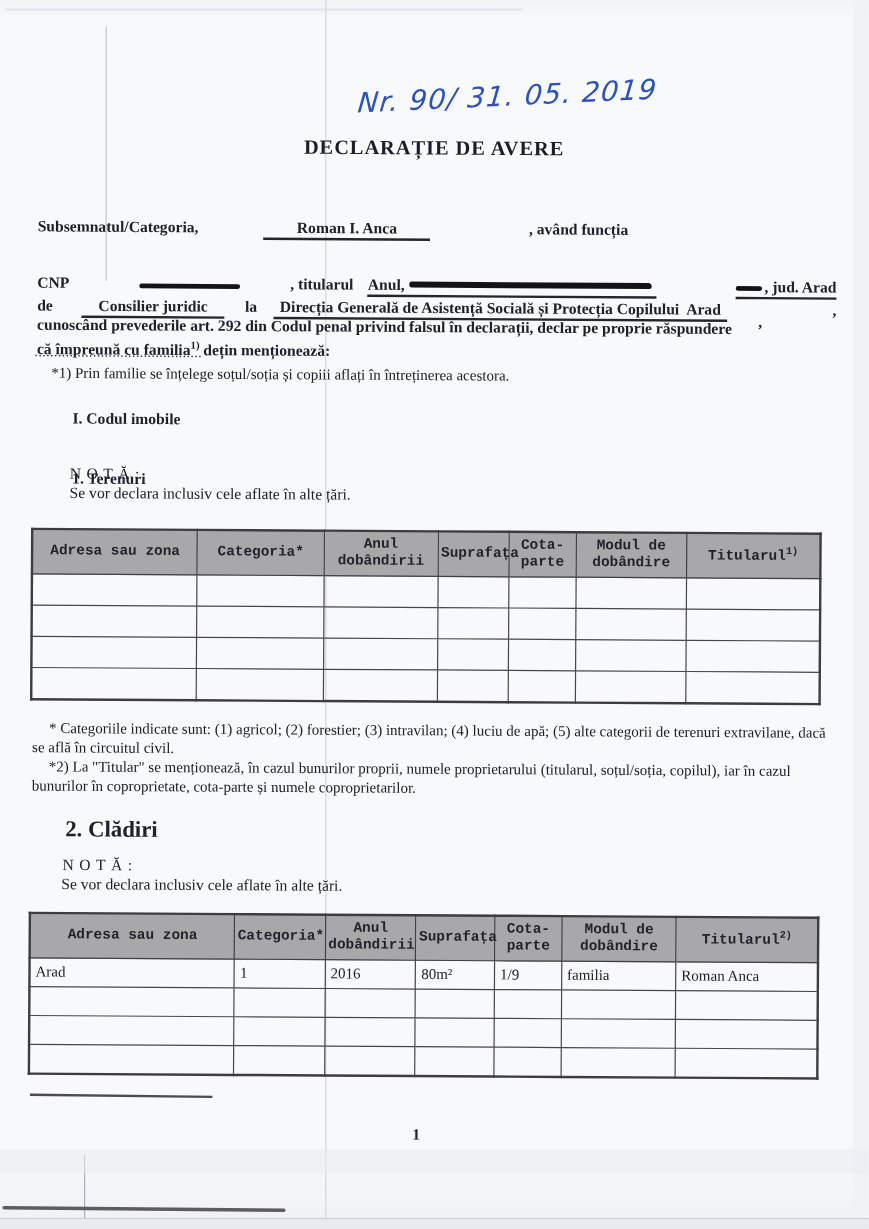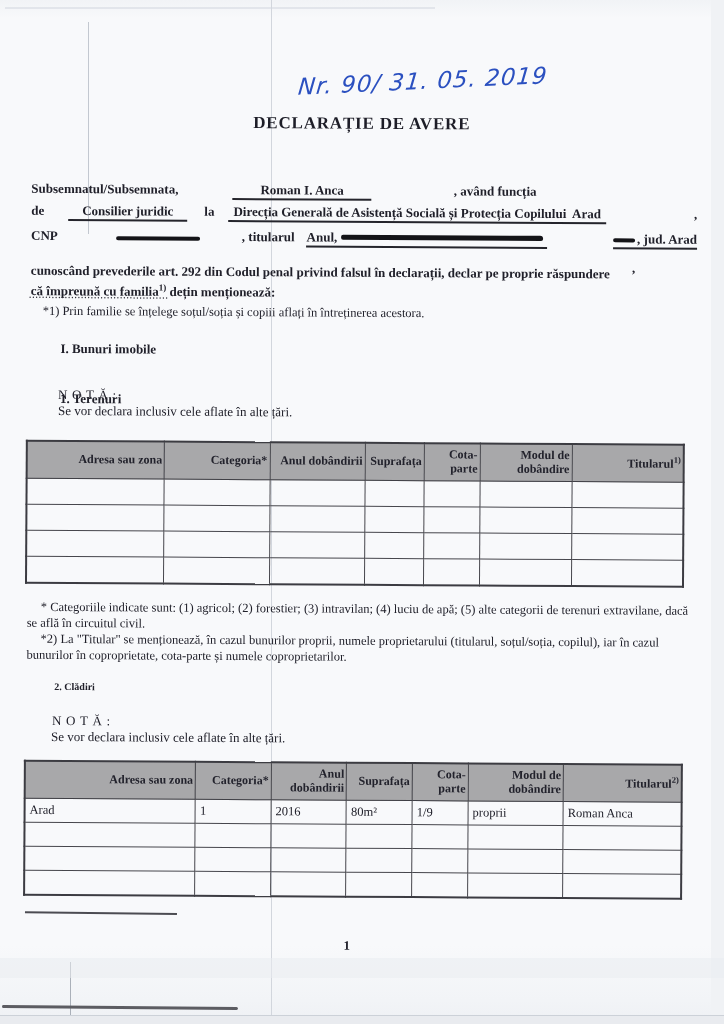--- a/index.html
+++ b/index.html
@@ -34,21 +34,21 @@
   }
   .title{position:absolute;top:112px;left:0;width:724px;margin:0;text-align:center;
     font-size:17px;font-weight:bold;letter-spacing:.8px;color:#1d1d27;}
 
   .intro{position:absolute;top:181px;left:32px;right:26px;font-size:13px;font-weight:bold;}
   .iline{display:flex;align-items:baseline;height:22px;white-space:nowrap;}
   .iline.l3{margin-top:3px;}
   .filled{border-bottom:2px solid #25252c;}
   .name-field{margin-left:54px;padding:0 28px;}
   .l1 .suffix{margin-left:82px;}
-  .pos-field{margin-left:24px;padding:0 14px;}
+  .pos-field{margin-left:24px;padding:0 14px;margin-top:44px;}
   .l2 .la{margin-left:17px;}
   .inst-field{margin-left:14px;padding:0 5px;white-space:pre;}
   .endcomma{margin-left:auto;}
   .redact{display:inline-block;background:#141418;}
   .cnp-redact{width:84px;height:4px;margin-left:58px;vertical-align:2px;border-radius:2px;}
   .l3 .dom{margin-left:42px;}
   .city-blank{margin-left:12px;padding-right:4px;}
   .addr-redact{width:202px;height:5px;vertical-align:2px;margin-left:4px;border-radius:2px 3px 2px 2px;}
   .county-blank{margin-left:auto;}
   .short-redact{width:22px;height:4px;vertical-align:1px;margin-right:2px;border-radius:2px;}
@@ -62,35 +62,35 @@
   .h-imobile{position:absolute;top:341px;left:62px;font-size:13px;font-weight:bold;}
   .h-terenuri{position:absolute;top:371px;left:62px;font-size:13px;font-weight:bold;margin-top:20px;}
   .nota-t{position:absolute;top:387px;left:60px;font-size:13px;letter-spacing:.35em;}
   .nota-text-t{position:absolute;top:403px;left:60px;font-size:13px;}
 
   table{border-collapse:collapse;table-layout:fixed;}
   .doc-table{position:absolute;left:28px;width:659px;border:2px solid #3c3c42;}
   .doc-table th{
     background:#a8a8aa;border:1px solid #3f3f45;
     font-size:12px;font-weight:bold;color:#22222c;
-    padding:2px 2px;line-height:1.15;text-align:right;vertical-align:middle;
+    padding:2px 2px;line-height:1.15;text-align:center;vertical-align:middle;font-family:Liberation Mono, monospace;
   }
   .doc-table th sup{font-size:8.5px;}
   .doc-table td{border:1px solid #46464c;font-size:12.5px;padding:0 4px;vertical-align:middle;text-align:left;}
   .t1{top:440px;}
   .t1 th{height:32px;}
   .t1 td{height:25px;}
   .t2{top:760px;}
   .t2 th{height:32px;}
   .t2 td{height:23px;}
 
   .tfoot-notes{position:absolute;top:599px;left:30px;right:24px;font-size:12.5px;line-height:1.28;}
   .tfoot-notes p{margin:0;text-indent:14px;}
 
-  .h-cladiri{position:absolute;top:681px;left:58px;font-size:10px;font-weight:bold;}
+  .h-cladiri{position:absolute;top:681px;left:58px;font-size:19px;font-weight:bold;}
   .nota-c{position:absolute;top:713px;left:56px;font-size:13px;letter-spacing:.35em;}
   .nota-text-c{position:absolute;top:729px;left:55px;font-size:13px;}
 
   .sep{position:absolute;top:912px;left:30px;width:152px;height:2px;background:#4c4c52;transform:rotate(0.3deg);}
   .pnum{position:absolute;top:936px;left:0;width:704px;text-align:center;font-size:13px;font-weight:bold;}
 </style>
 </head>
 <body>
 
 <div class="page">
@@ -105,21 +105,21 @@
   <div class="bottom-strip"></div>
 
   <div class="content">
 
     <div class="handwritten">Nr. 90/ 31. 05. 2019</div>
 
     <h1 class="title">DECLARAȚIE DE AVERE</h1>
 
     <div class="intro">
       <div class="iline l1">
-        <span>Subsemnatul/Subsemnata,</span>
+        <span>Subsemnatul/Categoria,</span>
         <span class="filled name-field">Roman I. Anca</span>
         <span class="suffix">, având funcția</span>
       </div>
       <div class="iline l2">
         <span>de</span>
         <span class="filled pos-field">Consilier juridic</span>
         <span class="la">la</span>
         <span class="filled inst-field">Direcția Generală de Asistență Socială și Protecția Copilului  Arad</span>
         <span class="endcomma">,</span>
       </div>
@@ -133,21 +133,21 @@
     </div>
 
     <div class="decl">
       <div><span>cunoscând prevederile art. 292 din Codul penal privind falsul în declarații, declar pe proprie răspundere</span><span class="raised">,</span></div>
       <div><span>că împreună cu familia</span><sup>1)</sup><span> dețin menționează:</span></div>
     </div>
 
     <div class="dots">...........................................</div>
     <div class="fam-foot">*1) Prin familie se înțelege soțul/soția și copiii aflați în întreținerea acestora.</div>
 
-    <div class="h-imobile">I. Bunuri imobile</div>
+    <div class="h-imobile">I. Codul imobile</div>
     <div class="h-terenuri">1. Terenuri</div>
     <div class="nota-t">NOTĂ:</div>
     <div class="nota-text-t">Se vor declara inclusiv cele aflate în alte țări.</div>
 
     <table class="doc-table t1">
       <colgroup>
         <col style="width:21%">
           <col style="width:16%">
           <col style="width:14.5%">
           <col style="width:9%">
@@ -236,21 +236,21 @@
           <th><span>Titularul</span><sup>2)</sup></th>
         </tr>
       </thead>
       <tbody>
         <tr>
           <td>Arad</td>
           <td>1</td>
           <td>2016</td>
           <td>80m²</td>
           <td>1/9</td>
-          <td>proprii</td>
+          <td>familia</td>
           <td>Roman Anca</td>
         </tr>
         <tr>
             <td></td>
             <td></td>
             <td></td>
             <td></td>
             <td></td>
             <td></td>
             <td></td>

